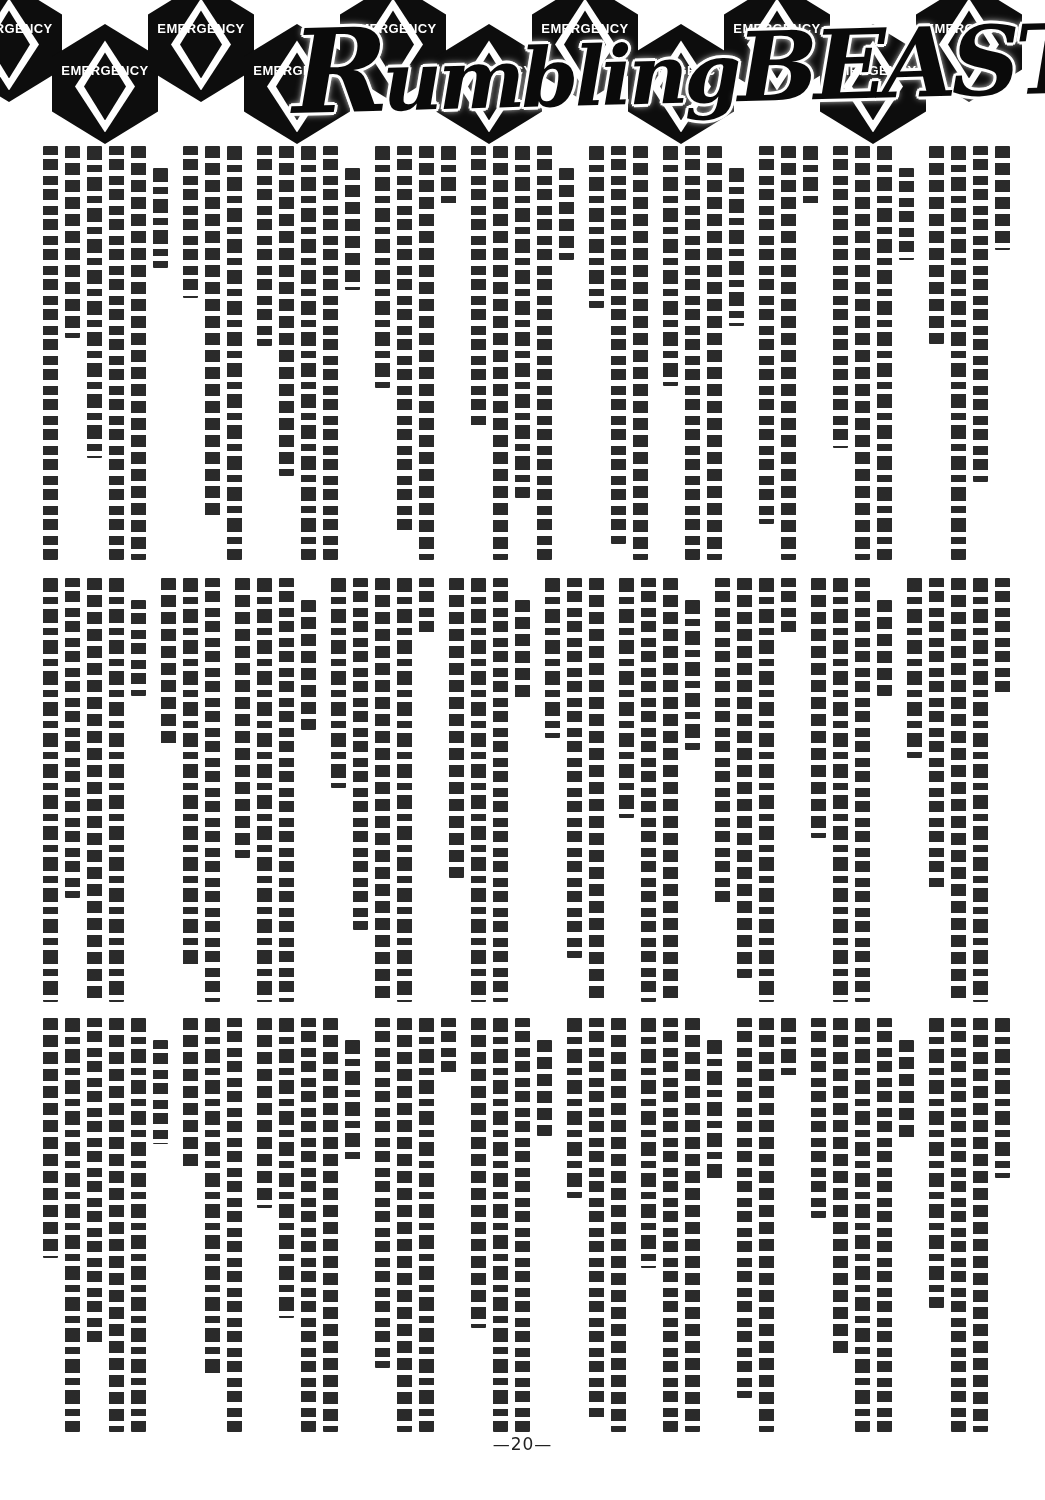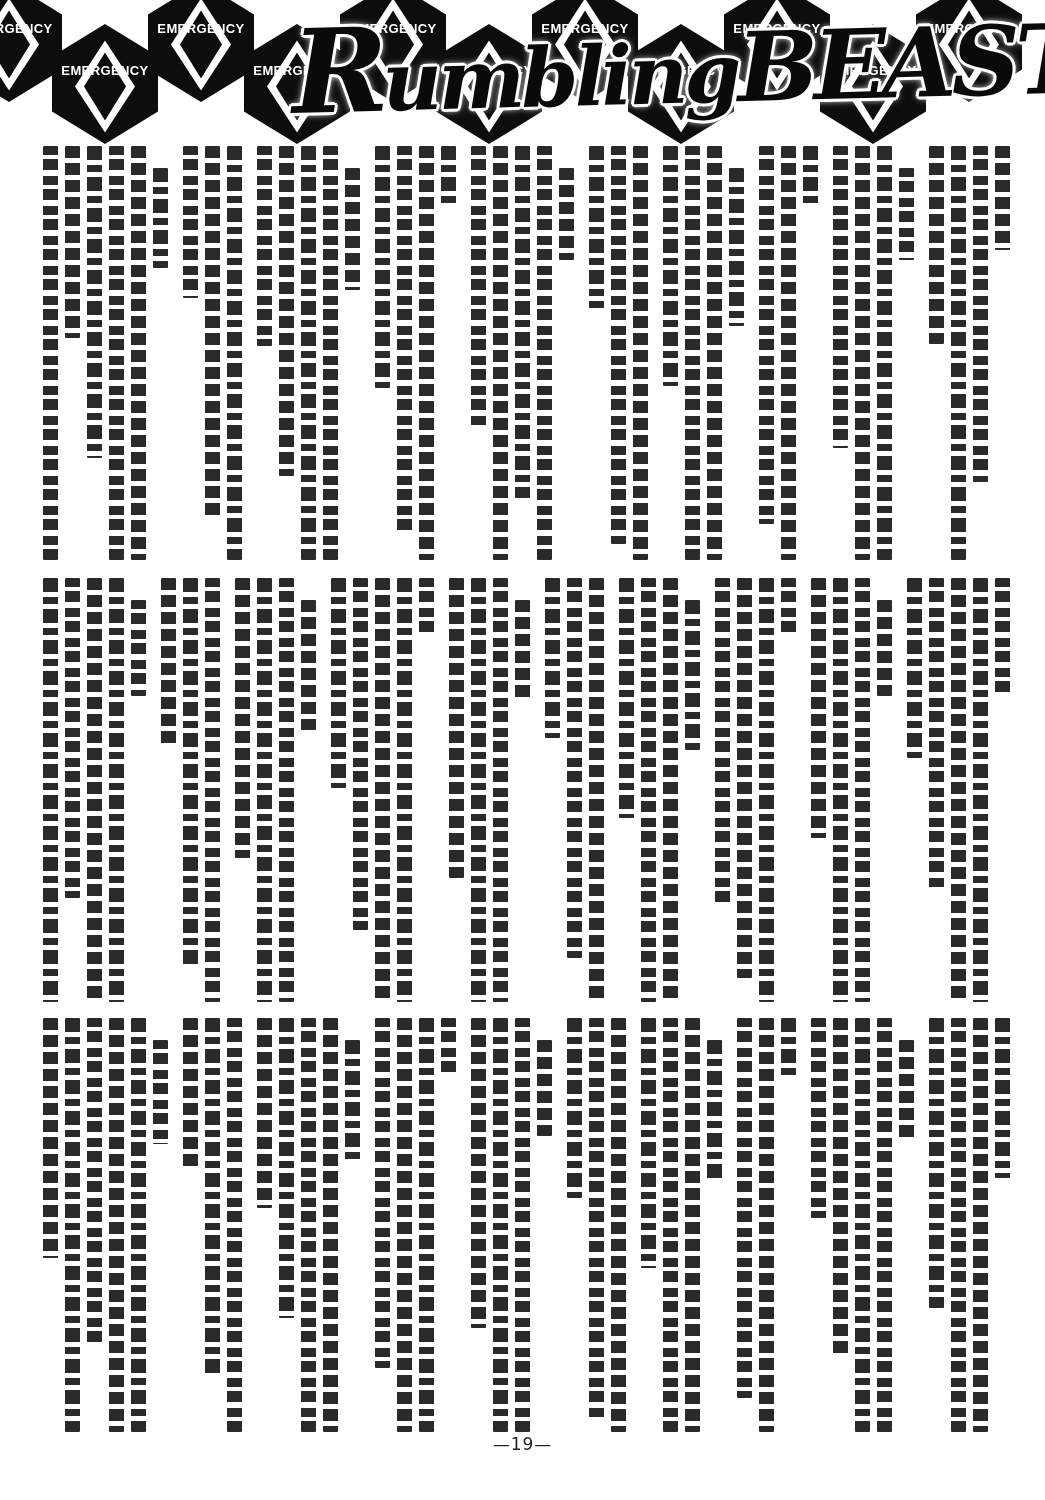--- a/index.html
+++ b/index.html
@@ -280,15 +280,15 @@
       <div class="col v2" style="right: 790px; top: 6px; height: 360px;"></div>
       <div class="col v0" style="right: 812px; top: 6px; height: 150px;"></div>
       <div class="col v1" style="right: 842px; top: 28px; height: 104px;"></div>
       <div class="col v2" style="right: 864px; top: 6px; height: 414px;"></div>
       <div class="col v0" style="right: 886px; top: 6px; height: 414px;"></div>
       <div class="col v1" style="right: 908px; top: 6px; height: 330px;"></div>
       <div class="col v2" style="right: 930px; top: 6px; height: 414px;"></div>
       <div class="col v0" style="right: 952px; top: 6px; height: 240px;"></div>
     </div>
 
-  <div class="pagenum">—19—</div>
+  <div class="pagenum">—20—</div>
 
 </div>
 
 </body></html>

